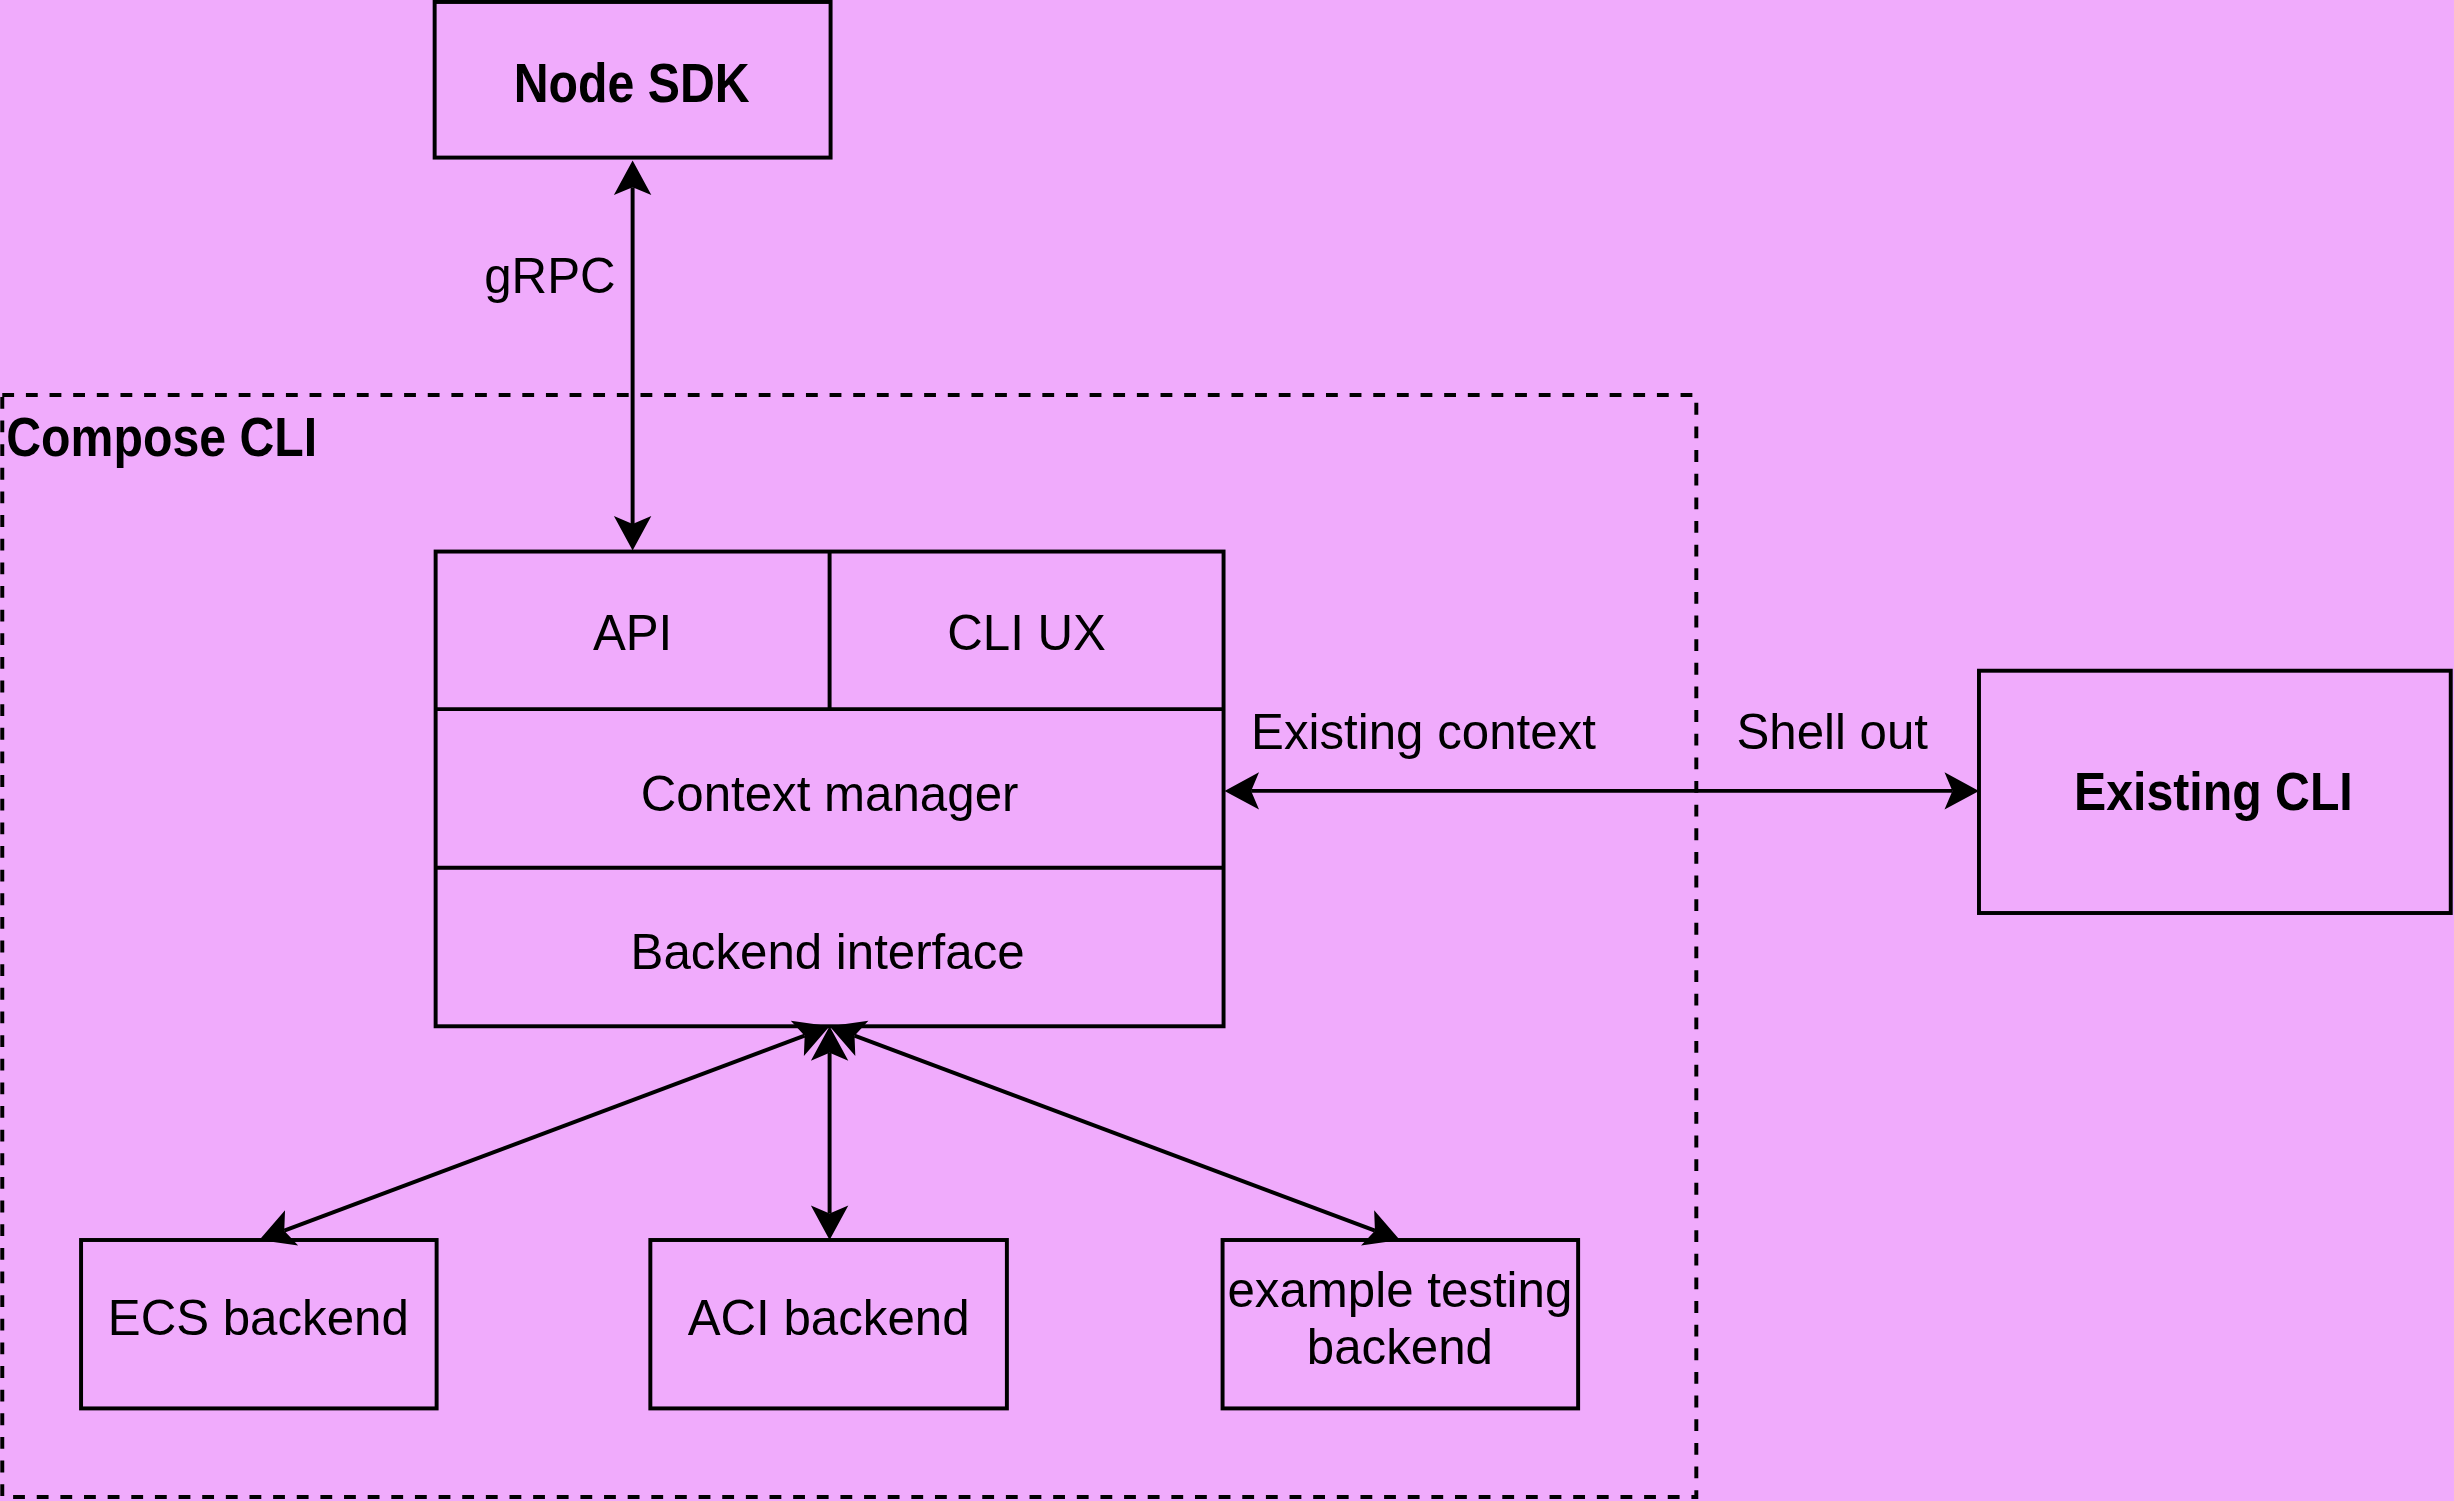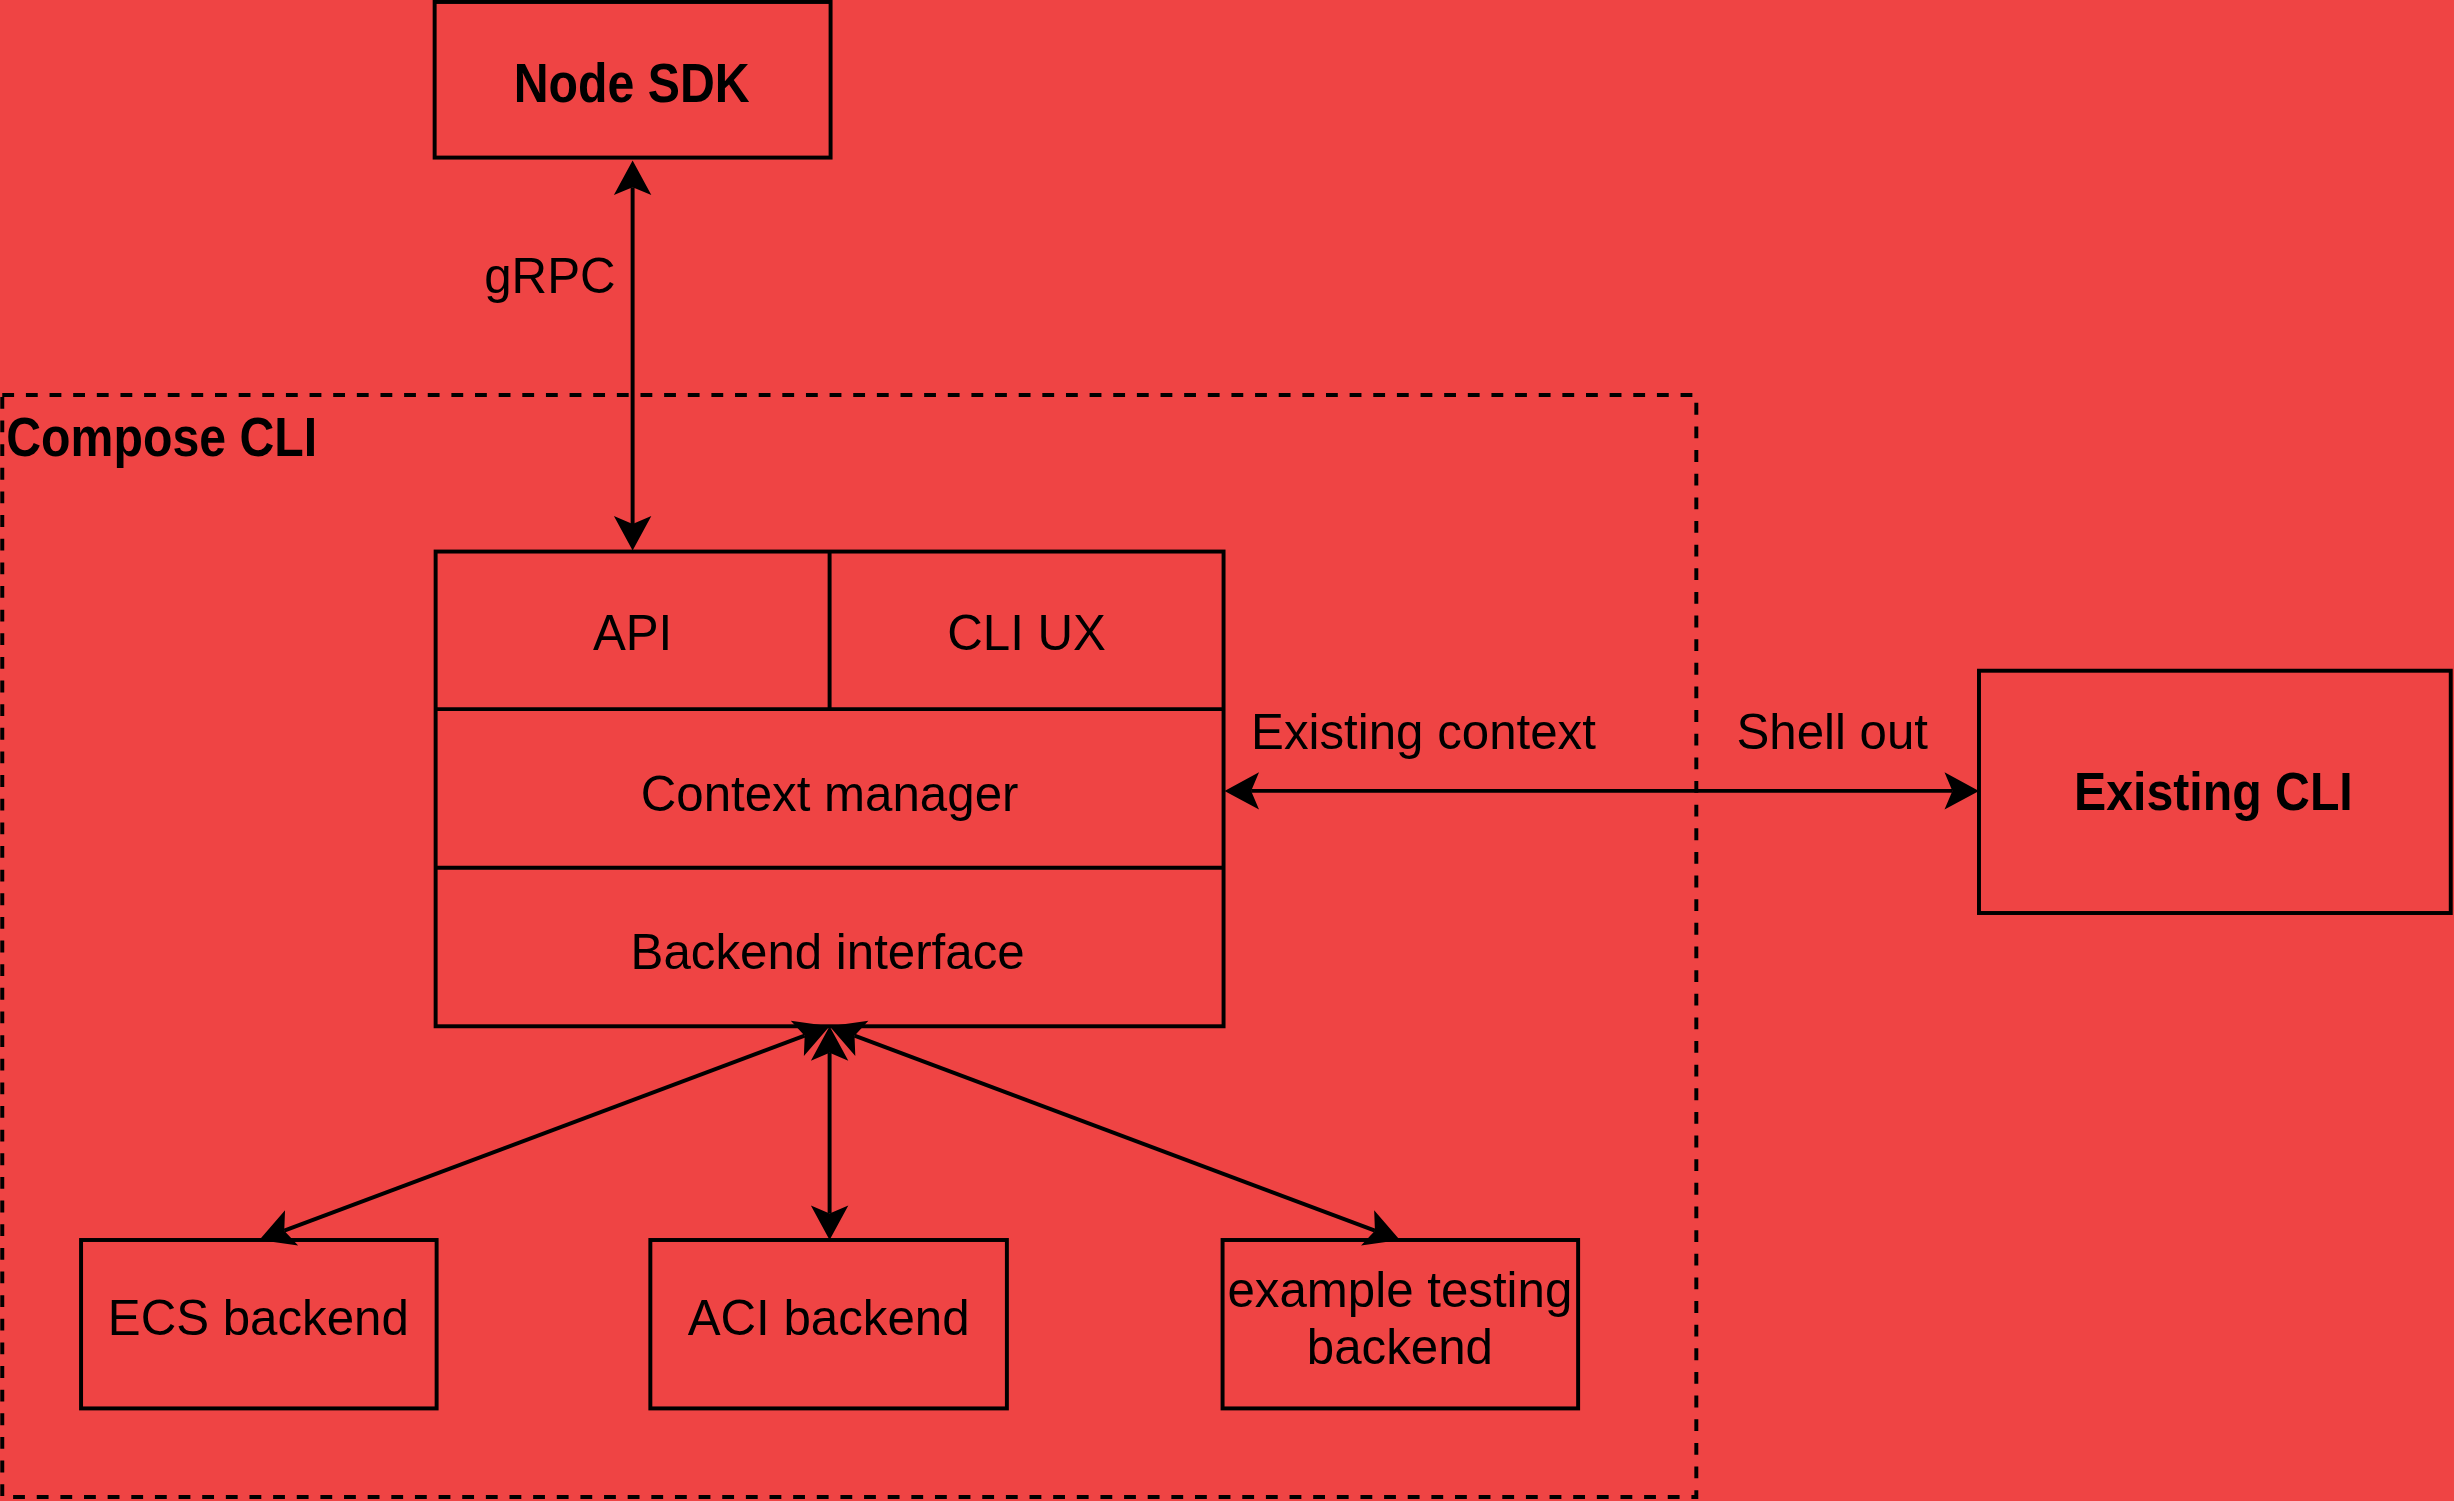--- a/index.html
+++ b/index.html
@@ -1,16 +1,16 @@
 <!DOCTYPE html>
 <html><head>
 <meta charset="utf-8">
 <style>
   html,body{margin:0;padding:0;background:#ffffff;}
-  #page{position:relative;width:2455px;height:1501px;background:#ef4444;overflow:hidden;}
+  #page{position:relative;width:2455px;height:1501px;background:#f0abfc;overflow:hidden;}
   svg{display:block;}
   text{font-family:"Liberation Sans",sans-serif;fill:#000000;}
   .r{font-size:50px;}
   .b{font-size:49px;font-weight:bold;}
 </style>
 </head>
 <body>
 <div id="page">
 <svg width="2455" height="1501" viewBox="0 0 2492 1524">
   <g fill="none" stroke="#000000" stroke-width="4">

